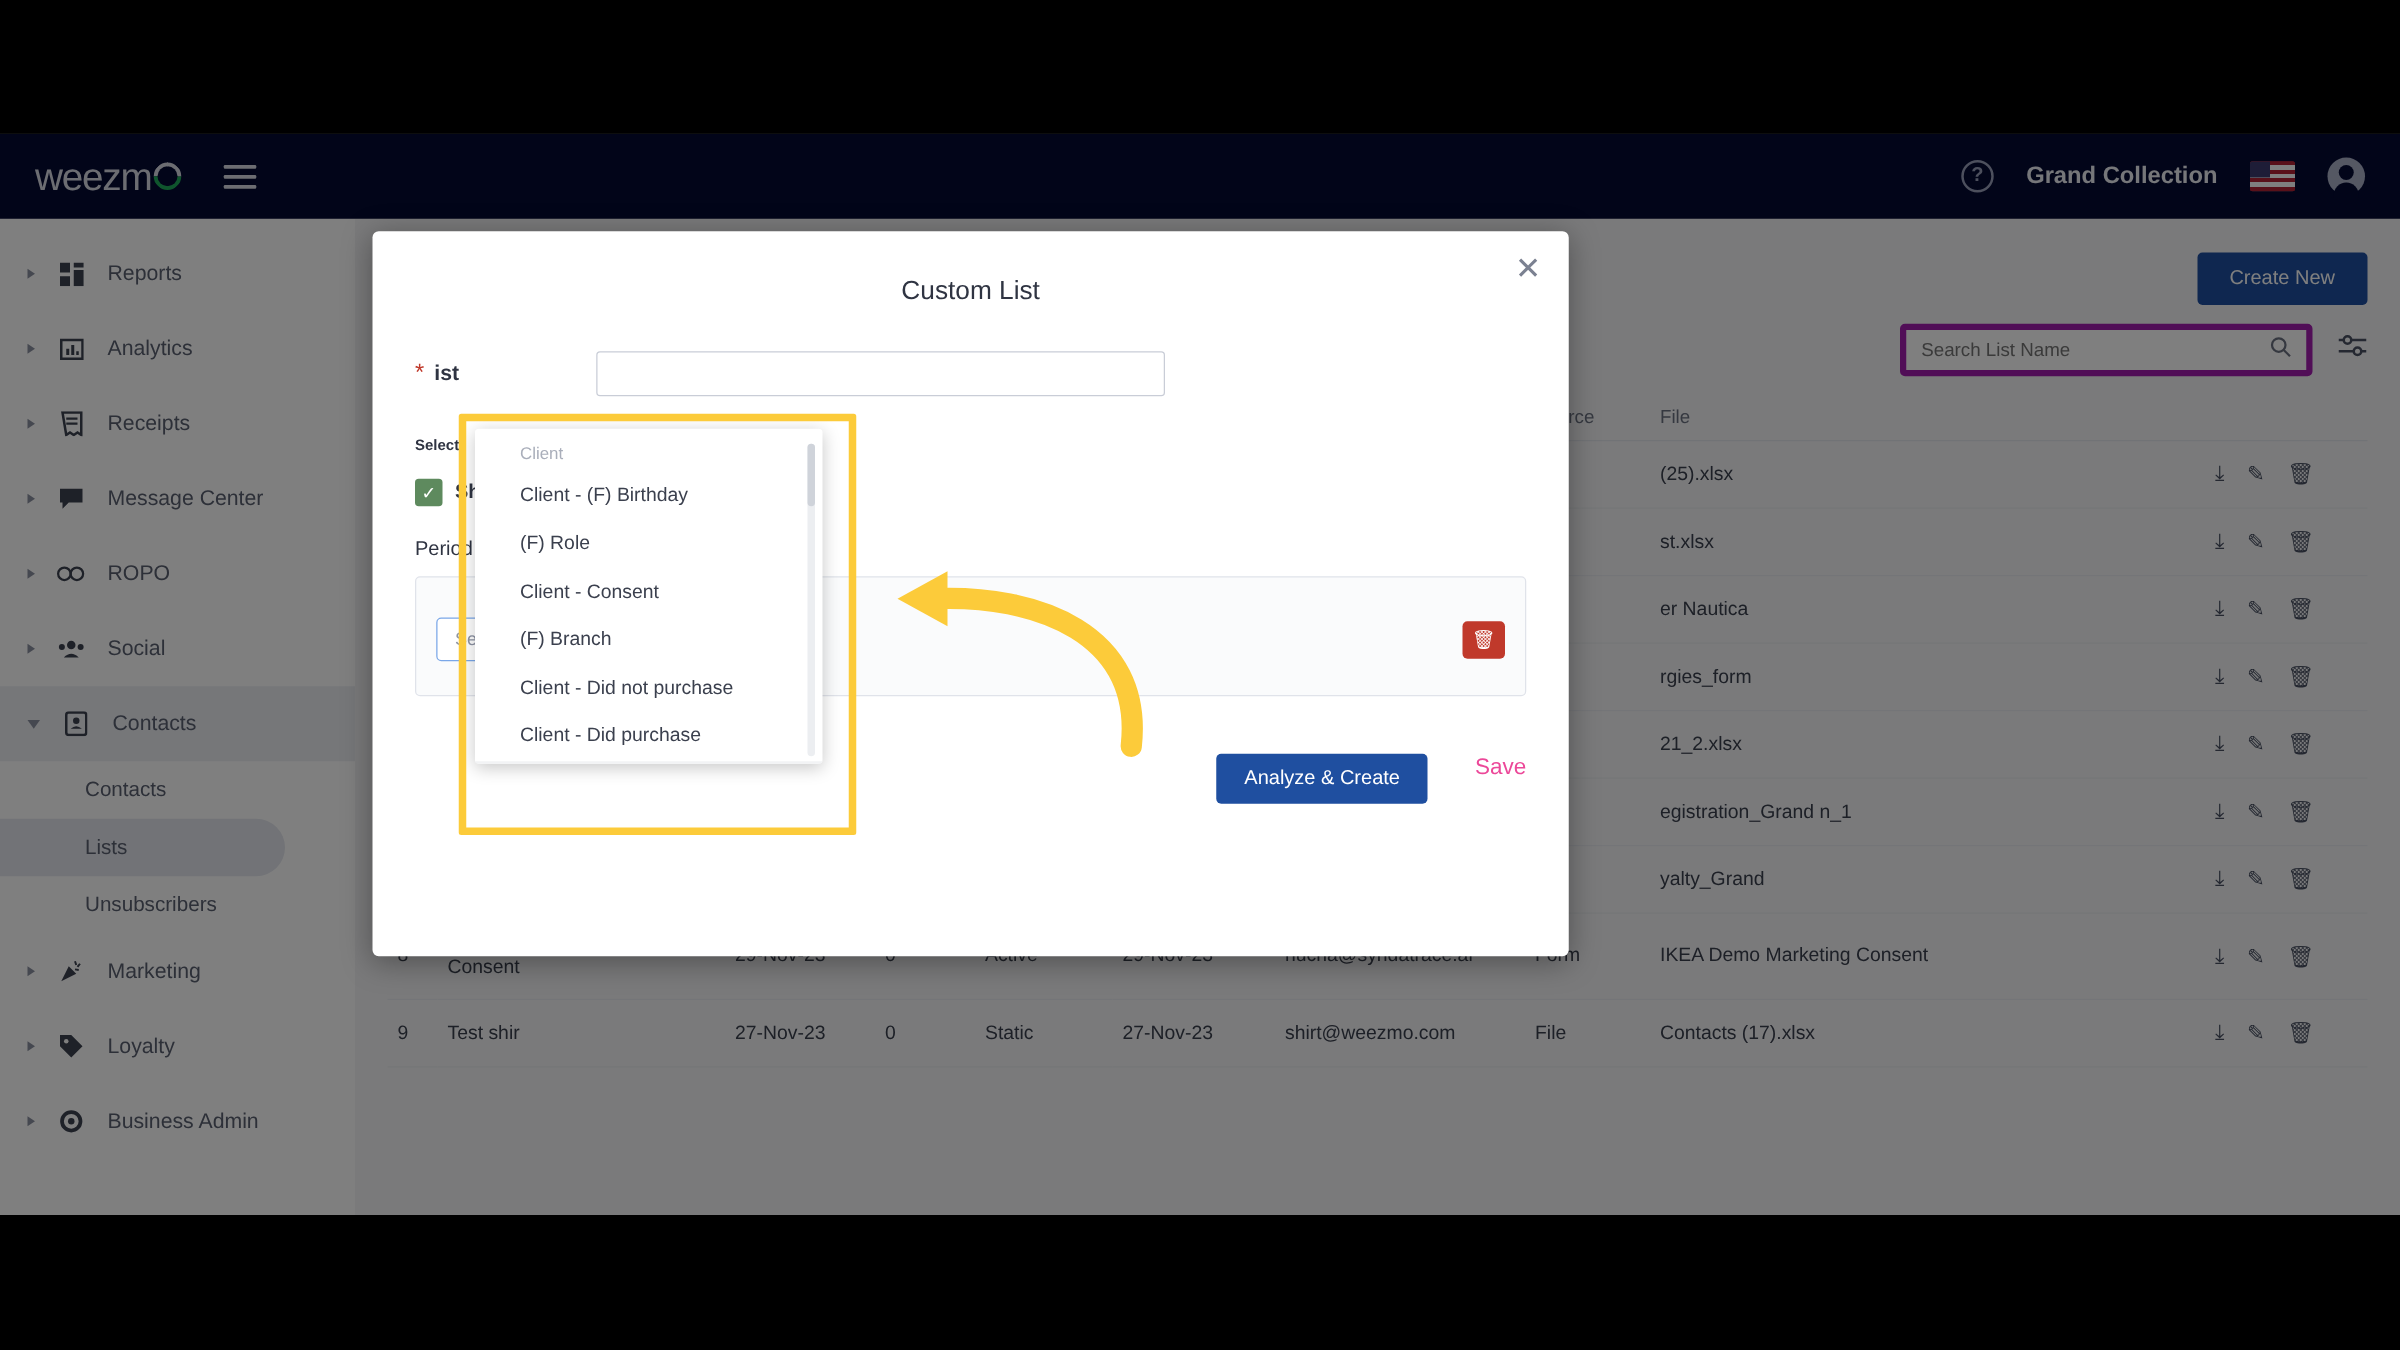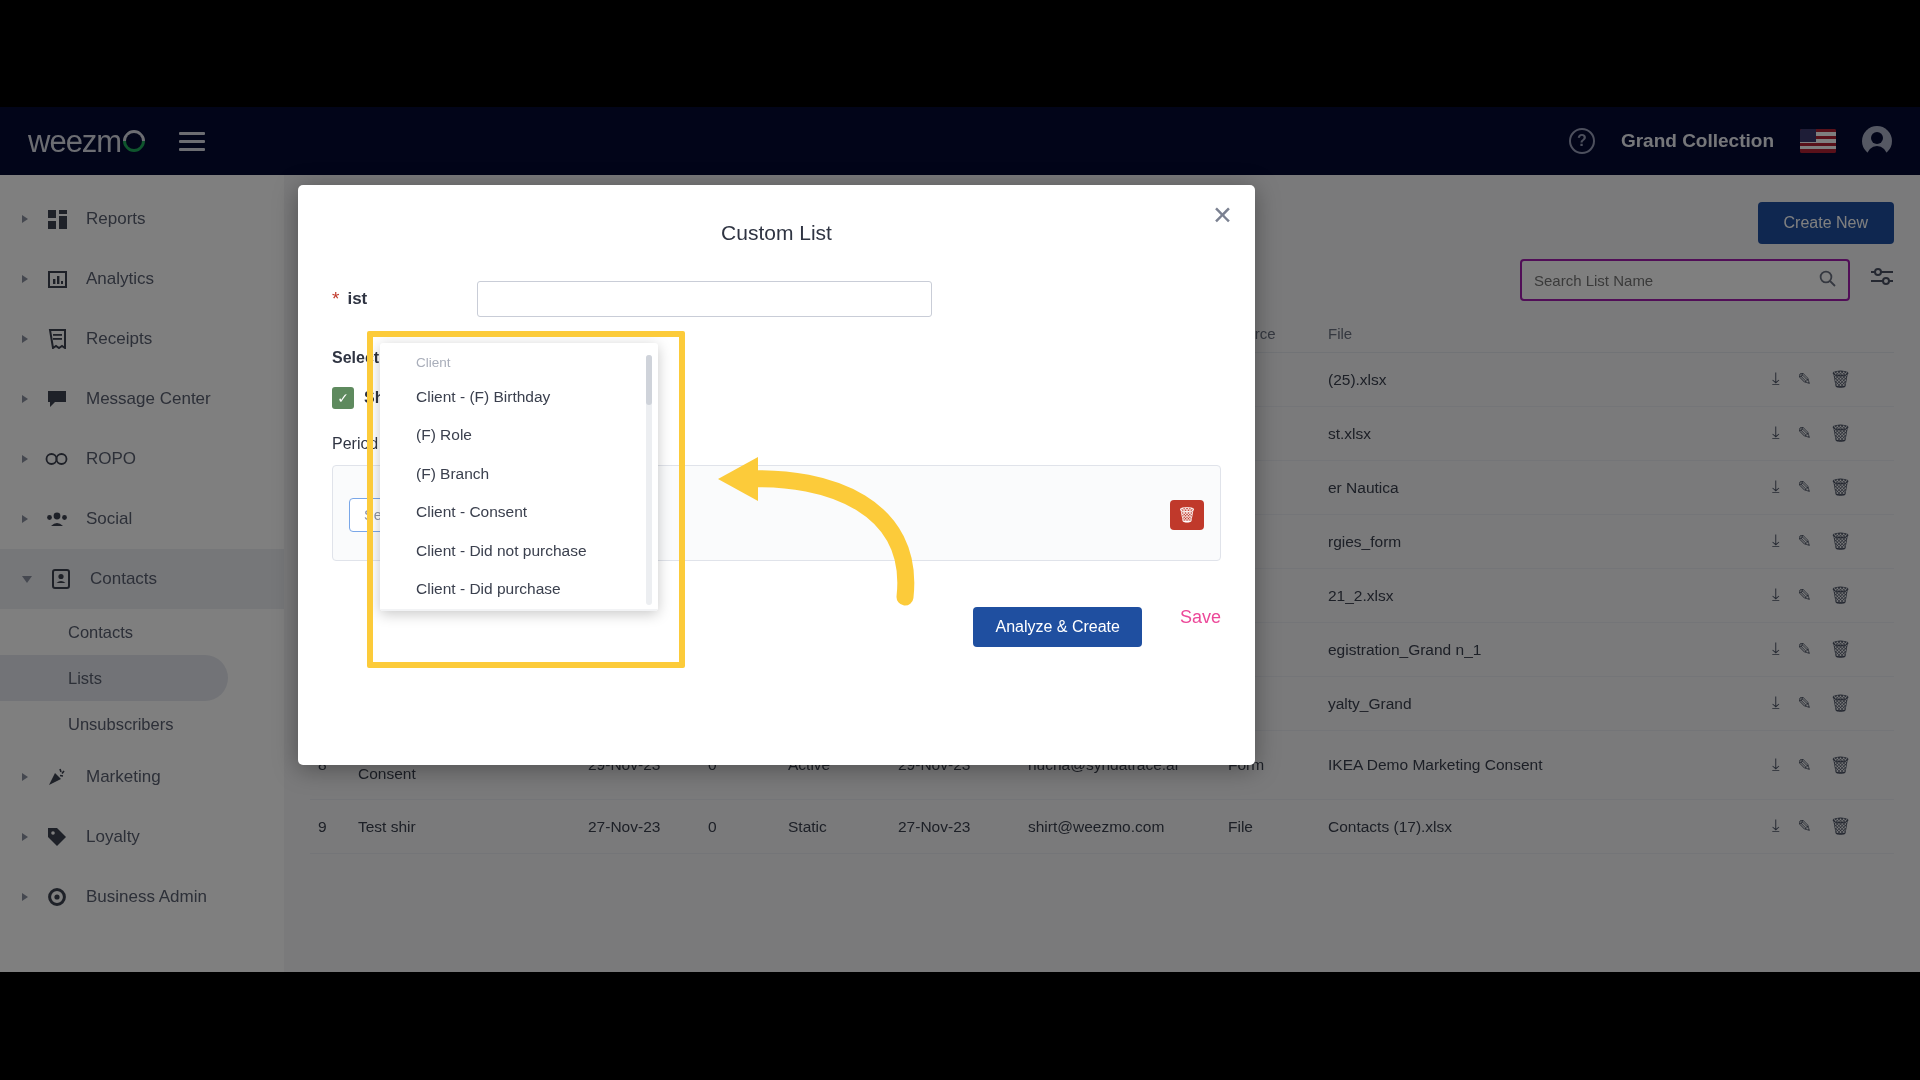--- a/index.html
+++ b/index.html
@@ -93,21 +93,21 @@
   .page-head { display: flex; align-items: center; height: 52px; }
   .page-title { font-size: 27px; color: #2d3140; font-weight: 400; }
   .page-head-right { margin-left: auto; display: flex; align-items: center; gap: 20px; }
   .btn-primary {
     background: #1f4fa0; color: #fff; border: none; border-radius: 4px;
     padding: 12px 26px; font-size: 16px; cursor: pointer;
     font-family: "Liberation Sans", sans-serif;
   }
   .toolbar { display: flex; align-items: center; gap: 20px; margin-top: 10px; justify-content: flex-end; }
   .search-box {
-    width: 330px; height: 42px; border: 2px solid #a21caf; border-radius: 4px;
+    width: 330px; height: 42px; border: 5px solid #a21caf; border-radius: 4px;
     background: #fff; display: flex; align-items: center; padding: 0 12px;
   }
   .search-box input {
     border: none; outline: none; flex: 1; font-size: 15px; color: #7b8091;
     font-family: "Liberation Sans", sans-serif; background: transparent;
   }
   .filter-icon { color: #4a5163; font-size: 22px; cursor: pointer; }
   table.lists { width: 100%; border-collapse: collapse; margin-top: 14px; }
   table.lists th {
     text-align: left; font-size: 15px; color: #6b7180; font-weight: 400;
@@ -134,21 +134,21 @@
     cursor: pointer; line-height: 1;
   }
   .modal-title { text-align: center; font-size: 21px; color: #2f3442; margin-top: 10px; }
   .field-row { display: flex; align-items: center; margin-top: 36px; }
   .req-star { color: #c0392b; font-size: 19px; margin-right: 8px; }
   .field-label { font-size: 17px; color: #2f3442; font-weight: bold; width: 130px; }
   .text-input {
     flex: none; width: 455px; height: 36px; border: 1px solid #c9cdd7;
     border-radius: 3px; background: #fff;
   }
-  .section-label { font-size: 16px; color: #2f3442; font-weight: bold; margin-top: 32px; }
+  .section-label { font-size: 12px; color: #2f3442; font-weight: bold; margin-top: 32px; }
   .check-row { display: flex; align-items: center; margin-top: 20px; gap: 10px; }
   .checkbox {
     width: 22px; height: 22px; background: #5e8a5e; border-radius: 3px;
     display: flex; align-items: center; justify-content: center;
     color: #fff; font-size: 14px; cursor: pointer;
   }
   .check-label { font-size: 16px; color: #2f3442; font-weight: bold; }
   .period-label { font-size: 16px; color: #2f3442; margin-top: 26px; }
   .rules-box {
     margin-top: 12px; border: 1px solid #e0e3ea; border-radius: 4px;
@@ -623,22 +623,22 @@
         <button class="btn-analyze">Analyze &amp; Create</button>
         <span class="btn-save-link">Save</span>
       </div>
     </div>
 
     <div class="dropdown">
       <div class="dd-group-label">Client</div>
       <div id="dd-items">
           <div class="dd-item">Client - (F) Birthday</div>
           <div class="dd-item">(F) Role</div>
+          <div class="dd-item">Client - Consent</div>
           <div class="dd-item">(F) Branch</div>
-          <div class="dd-item">Client - Consent</div>
           <div class="dd-item">Client - Did not purchase</div>
           <div class="dd-item">Client - Did purchase</div>
           <div class="dd-item hovered">Client - Purchases (SUM)</div>
         </div>
       <div class="dd-track"></div>
       <div class="dd-scroll"></div>
     </div>
 
     <div class="highlight-box"></div>
 

